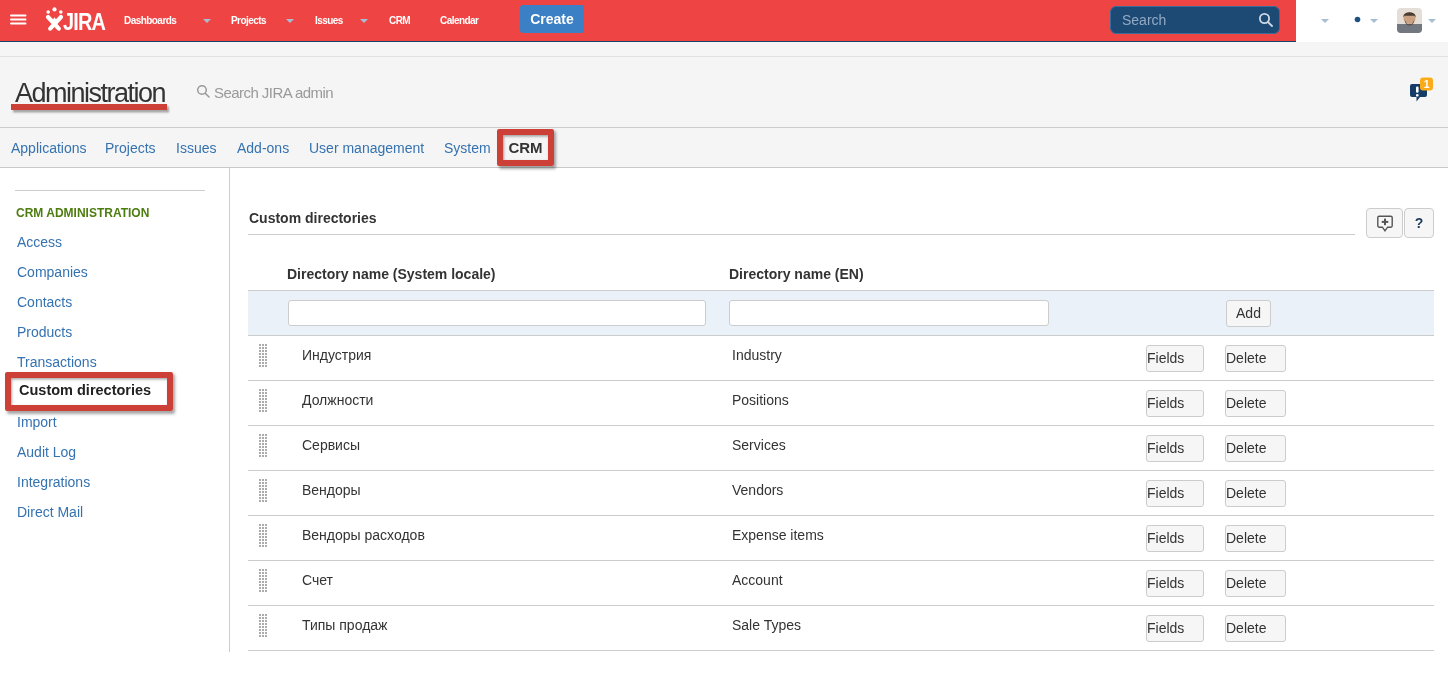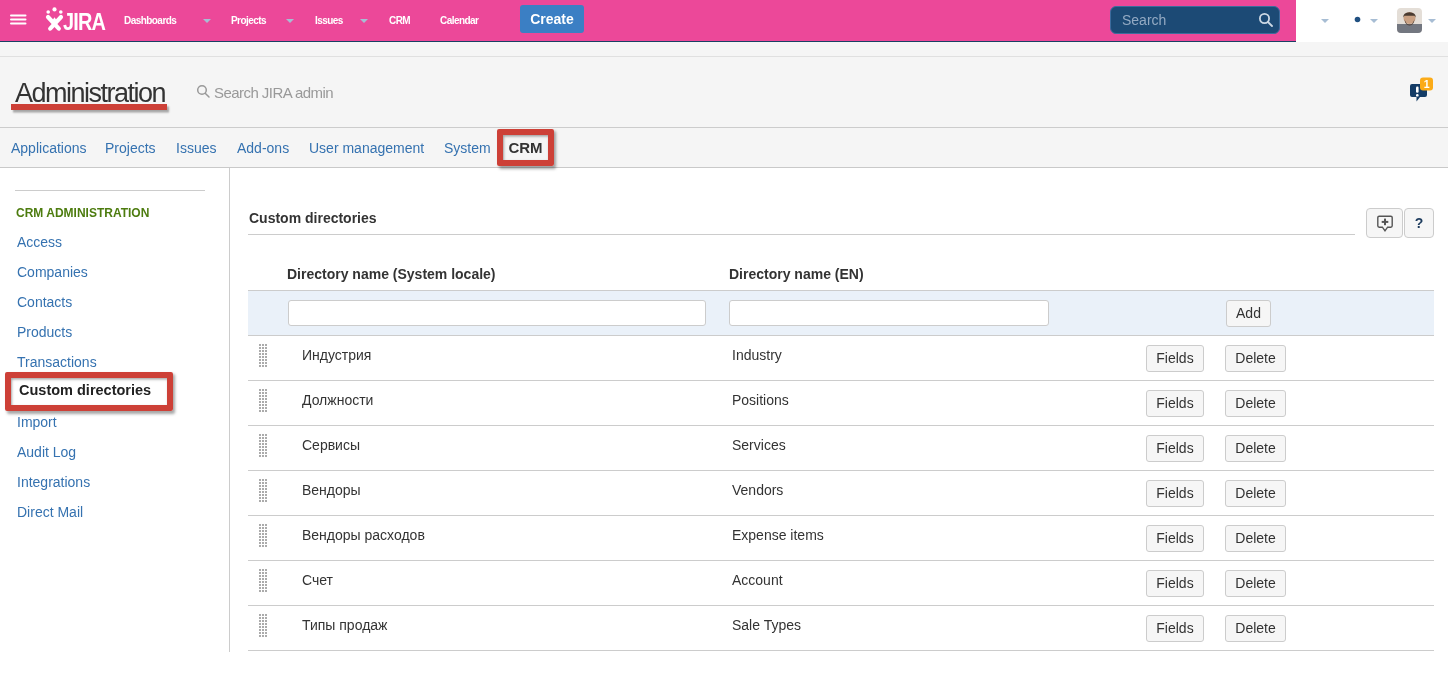--- a/index.html
+++ b/index.html
@@ -1,21 +1,21 @@
 <!DOCTYPE html>
 <html><head>
 <meta charset="utf-8">
 <style>
 * { margin:0; padding:0; box-sizing:border-box; }
 body { font-family:"Liberation Sans", sans-serif; background:#fff; }
 #page { position:relative; width:1448px; height:673px; overflow:hidden; background:#fff; }
 .abs { position:absolute; }
 
 
-#topbar { position:absolute; left:0; top:0; width:1296px; height:42px; background:#ec4899; border-bottom:1px solid #1a4064; }
+#topbar { position:absolute; left:0; top:0; width:1296px; height:42px; background:#ef4444; border-bottom:1px solid #1a4064; }
 .tblink { position:absolute; top:0; height:41px; line-height:41px; color:#fff; font-size:10px; font-weight:700; letter-spacing:-0.55px; }
 .caret { position:absolute; width:0; height:0; border-left:4px solid transparent; border-right:4px solid transparent; border-top:4px solid #a7bdd4; }
 #createbtn { position:absolute; left:520px; top:5px; width:64px; height:28px; background:#3b7fc4; border-radius:3px; color:#fff; font-size:14px; font-weight:700; text-align:center; line-height:28px; }
 #searchbox { position:absolute; left:1110px; top:6px; width:170px; height:28px; background:#1c4a75; border:1px solid #3c6c9c; border-radius:6px; }
 #searchbox span { position:absolute; left:11px; top:5px; font-size:14px; color:#94aac3; }
 
 
 #strip { position:absolute; left:0; top:42px; width:1448px; height:15px; background:#f5f5f5; border-bottom:1px solid #e0e0e0; }
 #adminhead { position:absolute; left:0; top:57px; width:1448px; height:71px; background:#f5f5f5; border-bottom:1px solid #cccccc; }
 #admtitle { position:absolute; left:15px; top:78px; font-size:27px; letter-spacing:-1.5px; color:#333; }
@@ -44,21 +44,21 @@
 #tabletop { position:absolute; left:248px; top:290px; width:1186px; height:1px; background:#ccc; }
 #bluerow { position:absolute; left:248px; top:291px; width:1186px; height:45px; background:#eaf1f9; border-bottom:1px solid #ccc; }
 .inp { position:absolute; top:9px; height:26px; background:#fff; border:1px solid #ccc; border-radius:3px; }
 #addbtn { position:absolute; left:978px; top:9px; width:45px; height:27px; background:#f6f6f6; border:1px solid #ccc; border-radius:3px; font-size:14px; color:#333; text-align:center; line-height:25px; }
 .row { position:absolute; left:248px; width:1186px; height:45px; border-bottom:1px solid #ccc; background:#fff; }
 .handle { position:absolute; left:11px; top:8px; width:8px; height:23px;
   background-image:radial-gradient(circle at 1px 1px, #ababab 0.75px, transparent 1px);
   background-size:3px 3px; background-position:0 0; }
 .c1 { position:absolute; left:43px; top:11px; font-size:14px; color:#333;margin-left:11px; }
 .c2 { position:absolute; left:484px; top:11px; font-size:14px; color:#333; }
-.rbtn { position:absolute; top:9px; height:27px; background:#f6f6f6; border:1px solid #ccc; border-radius:3px; font-size:14px; color:#333; text-align:center; line-height:25px; }
+.rbtn { position:absolute; top:9px; height:27px; background:#f6f6f6; border:1px solid #ccc; border-radius:3px; font-size:14px; color:#333; text-align:left; line-height:25px; }
 .fields { left:898px; width:58px; }
 .delete { left:977px; width:61px; }
 </style>
 </head>
 <body>
 <div id="page">
 
   <div id="topbar">
 
     <svg class="abs" style="left:10px;top:13px" width="17" height="15" viewBox="0 0 17 15">

